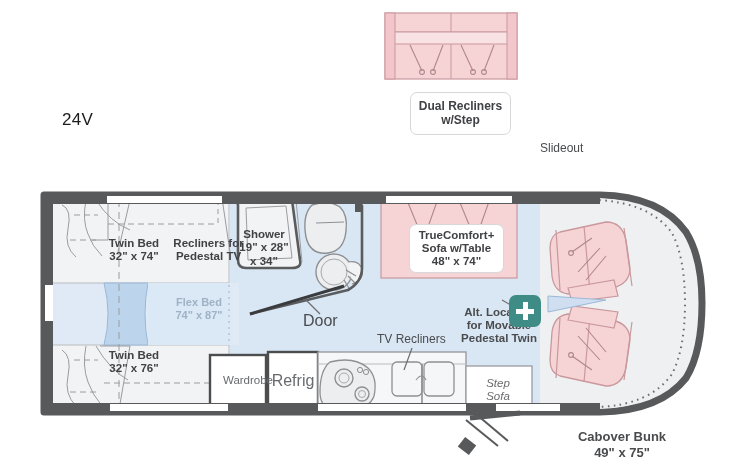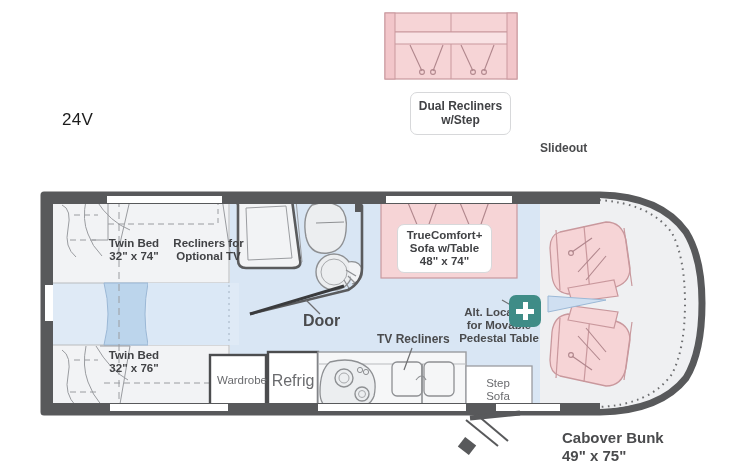--- a/index.html
+++ b/index.html
@@ -6,28 +6,28 @@
   body{width:731px;height:469px;overflow:hidden;
        font-family:"Liberation Sans", sans-serif;
        -webkit-font-smoothing:antialiased;}
   #stage{position:relative;width:731px;height:469px;background:#fff;}
   svg{display:block;}
   .lbl{position:absolute;background:#fff;border:1px solid #d7d8da;border-radius:7px;
        color:#4a4b4d;text-align:left;line-height:1.14;box-sizing:border-box;
        display:flex;flex-direction:column;align-items:center;justify-content:center;}
   .lbl.bold{font-weight:bold;color:#414245;}
   .lbl.plain{font-weight:normal;color:#6a6b6e;}
-  .freetext{position:absolute;color:#4a4b4d;font-weight:bold;line-height:1.15;text-align:right;}
+  .freetext{position:absolute;color:#4a4b4d;font-weight:normal;line-height:1.15;text-align:right;}
   .modelcode{position:absolute;color:#1c1c1c;font-size:17px;font-weight:normal;letter-spacing:.3px;}
   .nobox{position:absolute;color:#4a4b4d;font-weight:bold;text-align:center;line-height:1.14;}
   .flexlbl{position:absolute;color:#9fb2c6;font-weight:bold;text-align:center;line-height:1.18;font-size:11px;}
   .plusbadge{position:absolute;background:#3f8c87;border-radius:7px;
              display:flex;align-items:center;justify-content:center;}
   .plusbadge .h{position:absolute;background:#fff;}
-  .cap{position:absolute;color:#4a4b4d;font-weight:bold;text-align:left;line-height:1.2;font-size:15px;}
+  .cap{position:absolute;color:#4a4b4d;font-weight:bold;text-align:center;line-height:1.2;font-size:13px;}
 </style>
 </head>
 <body>
 
 <div id="stage">
 
   <svg width="731" height="469" viewBox="0 0 731 469">
     <defs>
       <clipPath id="bodyclip">
         <path d="M44,195 L600,195 Q660,196 686,232 Q702,258 702,303 Q702,352 686,378 Q660,411 600,412 L44,412 Z"></path>
@@ -246,60 +246,69 @@
 
   <div class="freetext" style="left:540px; top:142px; font-size:12px;">Slideout</div>
 
   <div class="lbl bold" style="left:100px; top:233px; width:68px; height:34px; font-size:11.5px; border:none; background:transparent;">
     <span>Twin Bed</span>
     <span>32" x 74"</span>
   </div>
 
   <div class="lbl bold" style="left:166px; top:233px; width:85px; height:34px; font-size:11.5px; border:none; background:transparent;">
     <span>Recliners for</span>
-    <span>Optional TV</span>
-  </div>
-
+    <span>Pedestal TV</span>
+  </div>
+
+  <div class="flexlbl" style="left:163px; top:296px; width:72px;">
+    <div>Flex Bed</div>
+    <div>74" x 87"</div>
+  </div>
 
   <div class="lbl bold" style="left:100px; top:345px; width:68px; height:34px; font-size:11.5px; border:none; background:transparent;">
     <span>Twin Bed</span>
     <span>32" x 76"</span>
   </div>
 
+  <div class="lbl bold" style="left:233px; top:224px; width:62px; height:48px; font-size:11.5px; border:none; background:transparent;">
+    <span>Shower</span>
+    <span>19" x 28"</span>
+    <span>x 34"</span>
+  </div>
 
   <div class="freetext" style="left:303px; top:312px; font-size:16px;">Door</div>
 
-  <div class="lbl plain" style="left:214px; top:370px; width:56px; height:22px; font-size:11.5px; border:none; background:transparent;">
+  <div class="lbl plain" style="left:220px; top:370px; width:56px; height:22px; font-size:11.5px; border:none; background:transparent;">
     <span>Wardrobe</span>
   </div>
 
   <div class="lbl plain" style="left:270px; top:370px; width:46px; height:22px; font-size:16px; border:none; background:transparent;">
     <span>Refrig</span>
   </div>
 
   <div class="freetext" style="left:377px; top:333px; font-size:12px;">TV Recliners</div>
 
-  <div class="lbl bold" style="left:397px; top:224px; width:95px; height:49px; font-size:11.5px;">
+  <div class="lbl bold" style="left:409px; top:224px; width:95px; height:49px; font-size:11.5px;">
     <span>TrueComfort+</span>
     <span>Sofa w/Table</span>
     <span>48" x 74"</span>
   </div>
 
   <div class="nobox" style="left:452px; top:306px; width:94px; font-size:11.5px;">
     <div>Alt. Location</div>
     <div>for Movable</div>
-    <div>Pedestal Table</div>
+    <div>Pedestal Twin</div>
   </div>
 
   <div class="plusbadge" style="left:509px; top:295px; width:32px; height:32px;">
     <span class="h" style="width:18px; height:5px; left:7px; top:13.5px;"></span>
     <span class="h" style="width:5px; height:18px; left:13.5px; top:7px;"></span>
   </div>
 
-  <div class="lbl plain" style="left:470px; top:374px; width:56px; height:32px; font-size:11.5px; border:none; background:transparent;">
+  <div class="lbl plain" style="left:470px; top:374px; width:56px; height:32px; font-size:11.5px; border:none; background:transparent;font-style:italic;">
     <span>Step</span>
     <span>Sofa</span>
   </div>
 
   <div class="cap" style="left:562px; top:429px; width:120px;">
     <div>Cabover Bunk</div>
     <div>49" x 75"</div>
   </div>
 
 </div>

